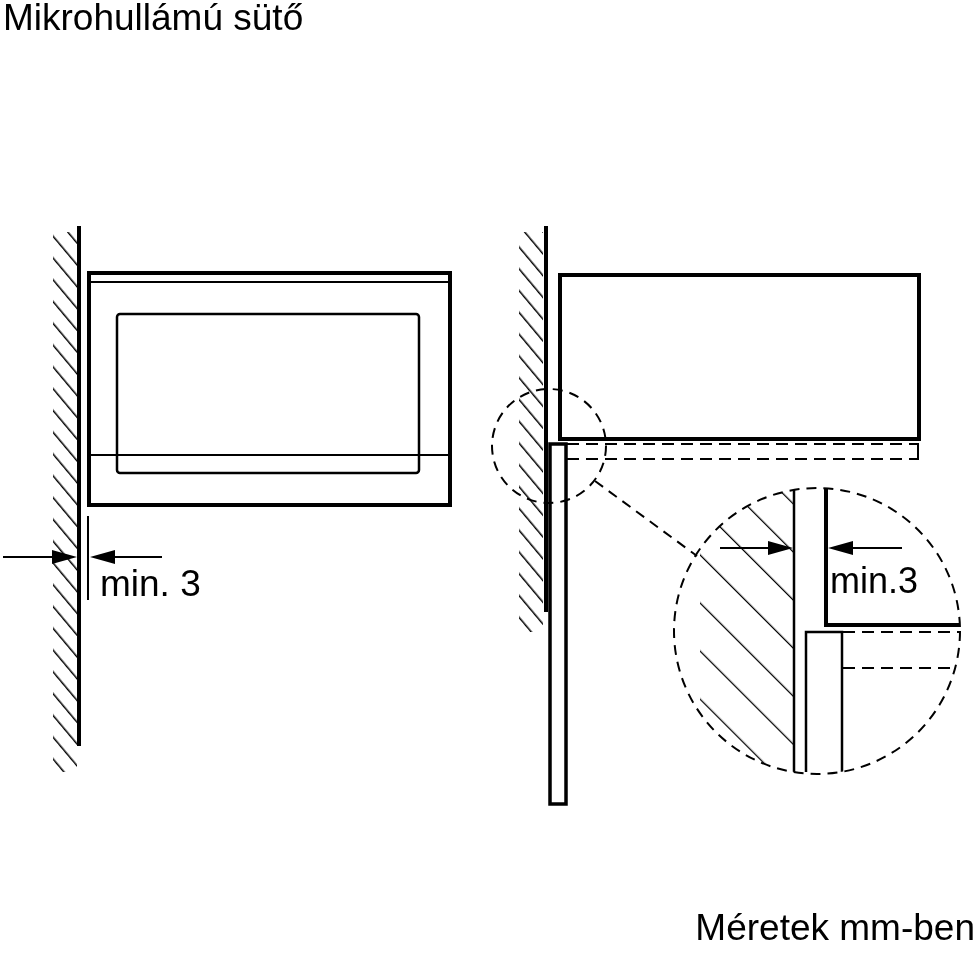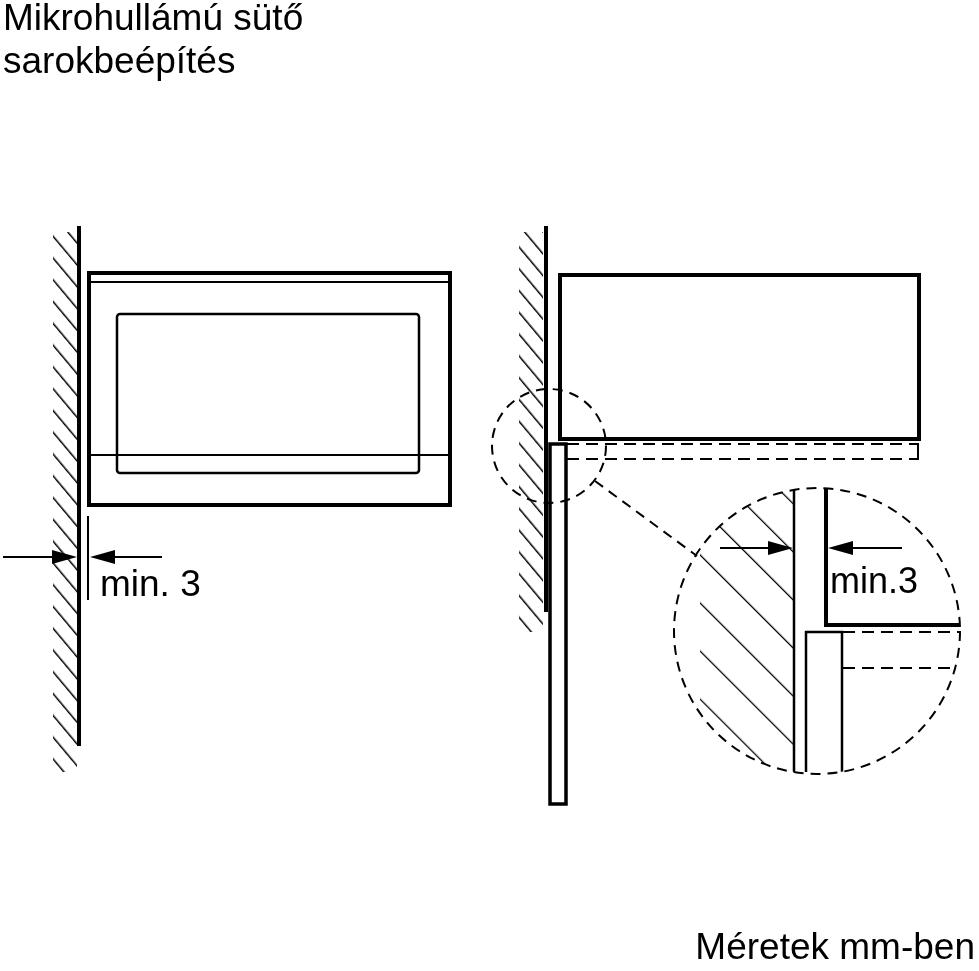--- a/index.html
+++ b/index.html
@@ -1,28 +1,27 @@
 <!DOCTYPE html>
 <html><head>
 <meta charset="utf-8">
 <style>
   html, body { margin: 0; padding: 0; background: #ffffff; }
   body { width: 979px; height: 971px; position: relative; overflow: hidden;
          font-family: "Liberation Sans", sans-serif; color: #000; }
   .title { position: absolute; left: 3px; top: -4px; font-size: 37px; line-height: 43px; }
-  .footer { position: absolute; right: 4px; top: 925px; font-size: 37px; line-height: 43px; }
+  .footer { position: absolute; right: 4px; top: 906px; font-size: 37px; line-height: 43px; }
   svg.drawing { position: absolute; left: 0; top: 0; }
   .lbl { font-family: "Liberation Sans", sans-serif; fill: #000; }
 </style>
 </head>
 <body>
 
 <div class="title">
   <div>Mikrohullámú sütő</div>
-  <div>sarokbeépítés</div>
 </div>
 
 <svg class="drawing" width="979" height="971" viewBox="0 0 979 971" xmlns="http://www.w3.org/2000/svg">
   <defs>
     <pattern id="hatchL" patternUnits="userSpaceOnUse" width="14" height="14" patternTransform="rotate(-40)">
       <line x1="0" y1="0" x2="0" y2="14" stroke="#000" stroke-width="3"></line>
     </pattern>
     <pattern id="hatchD" patternUnits="userSpaceOnUse" width="34" height="34" patternTransform="rotate(-45)">
       <line x1="0" y1="0" x2="0" y2="34" stroke="#000" stroke-width="2.5"></line>
     </pattern>

